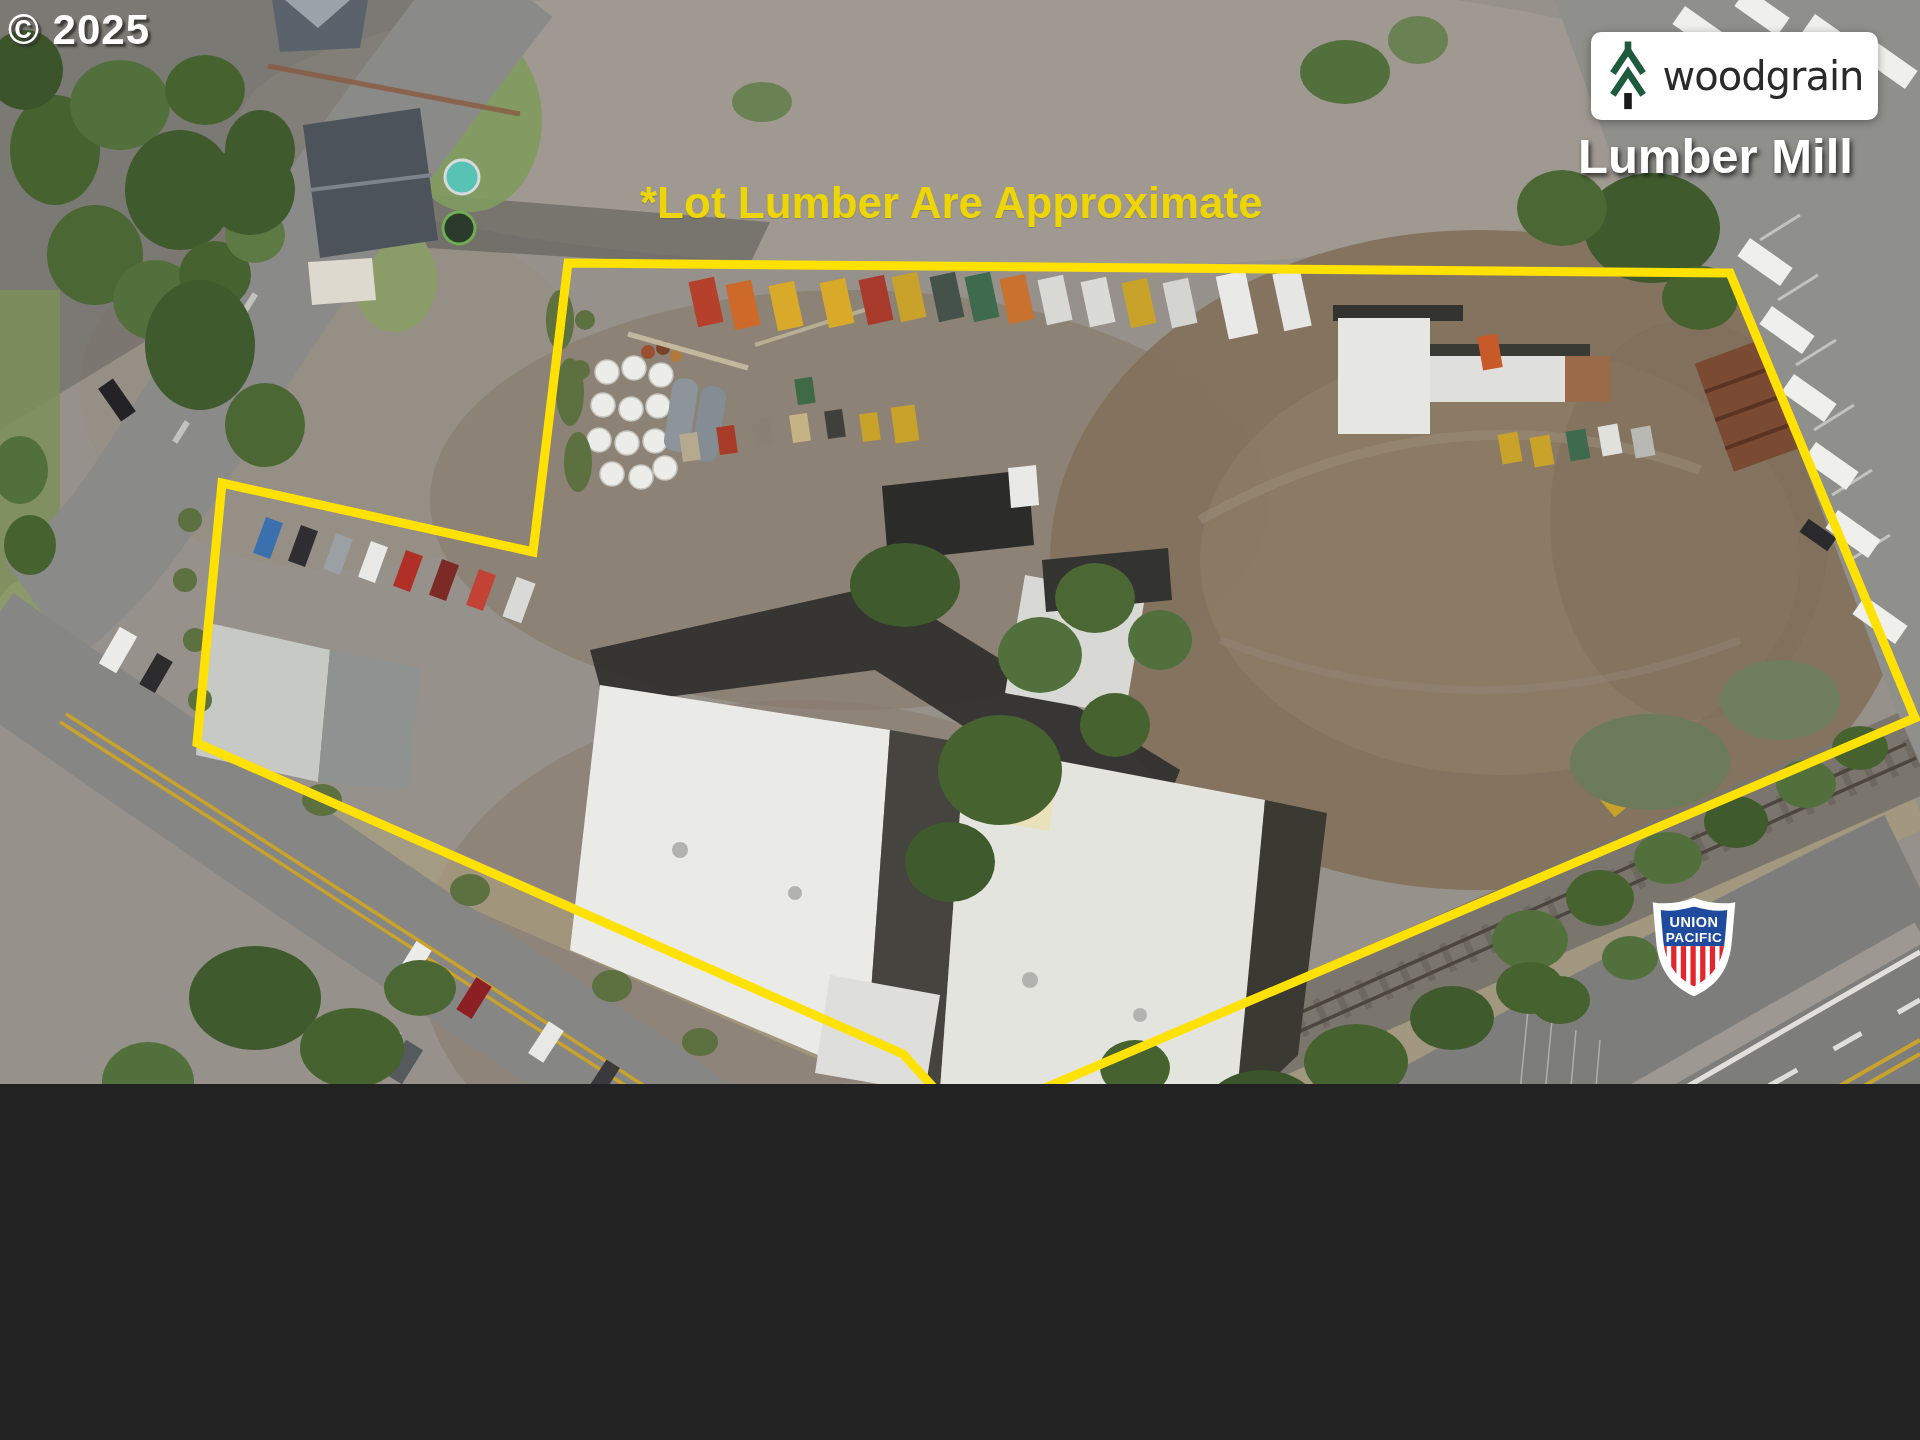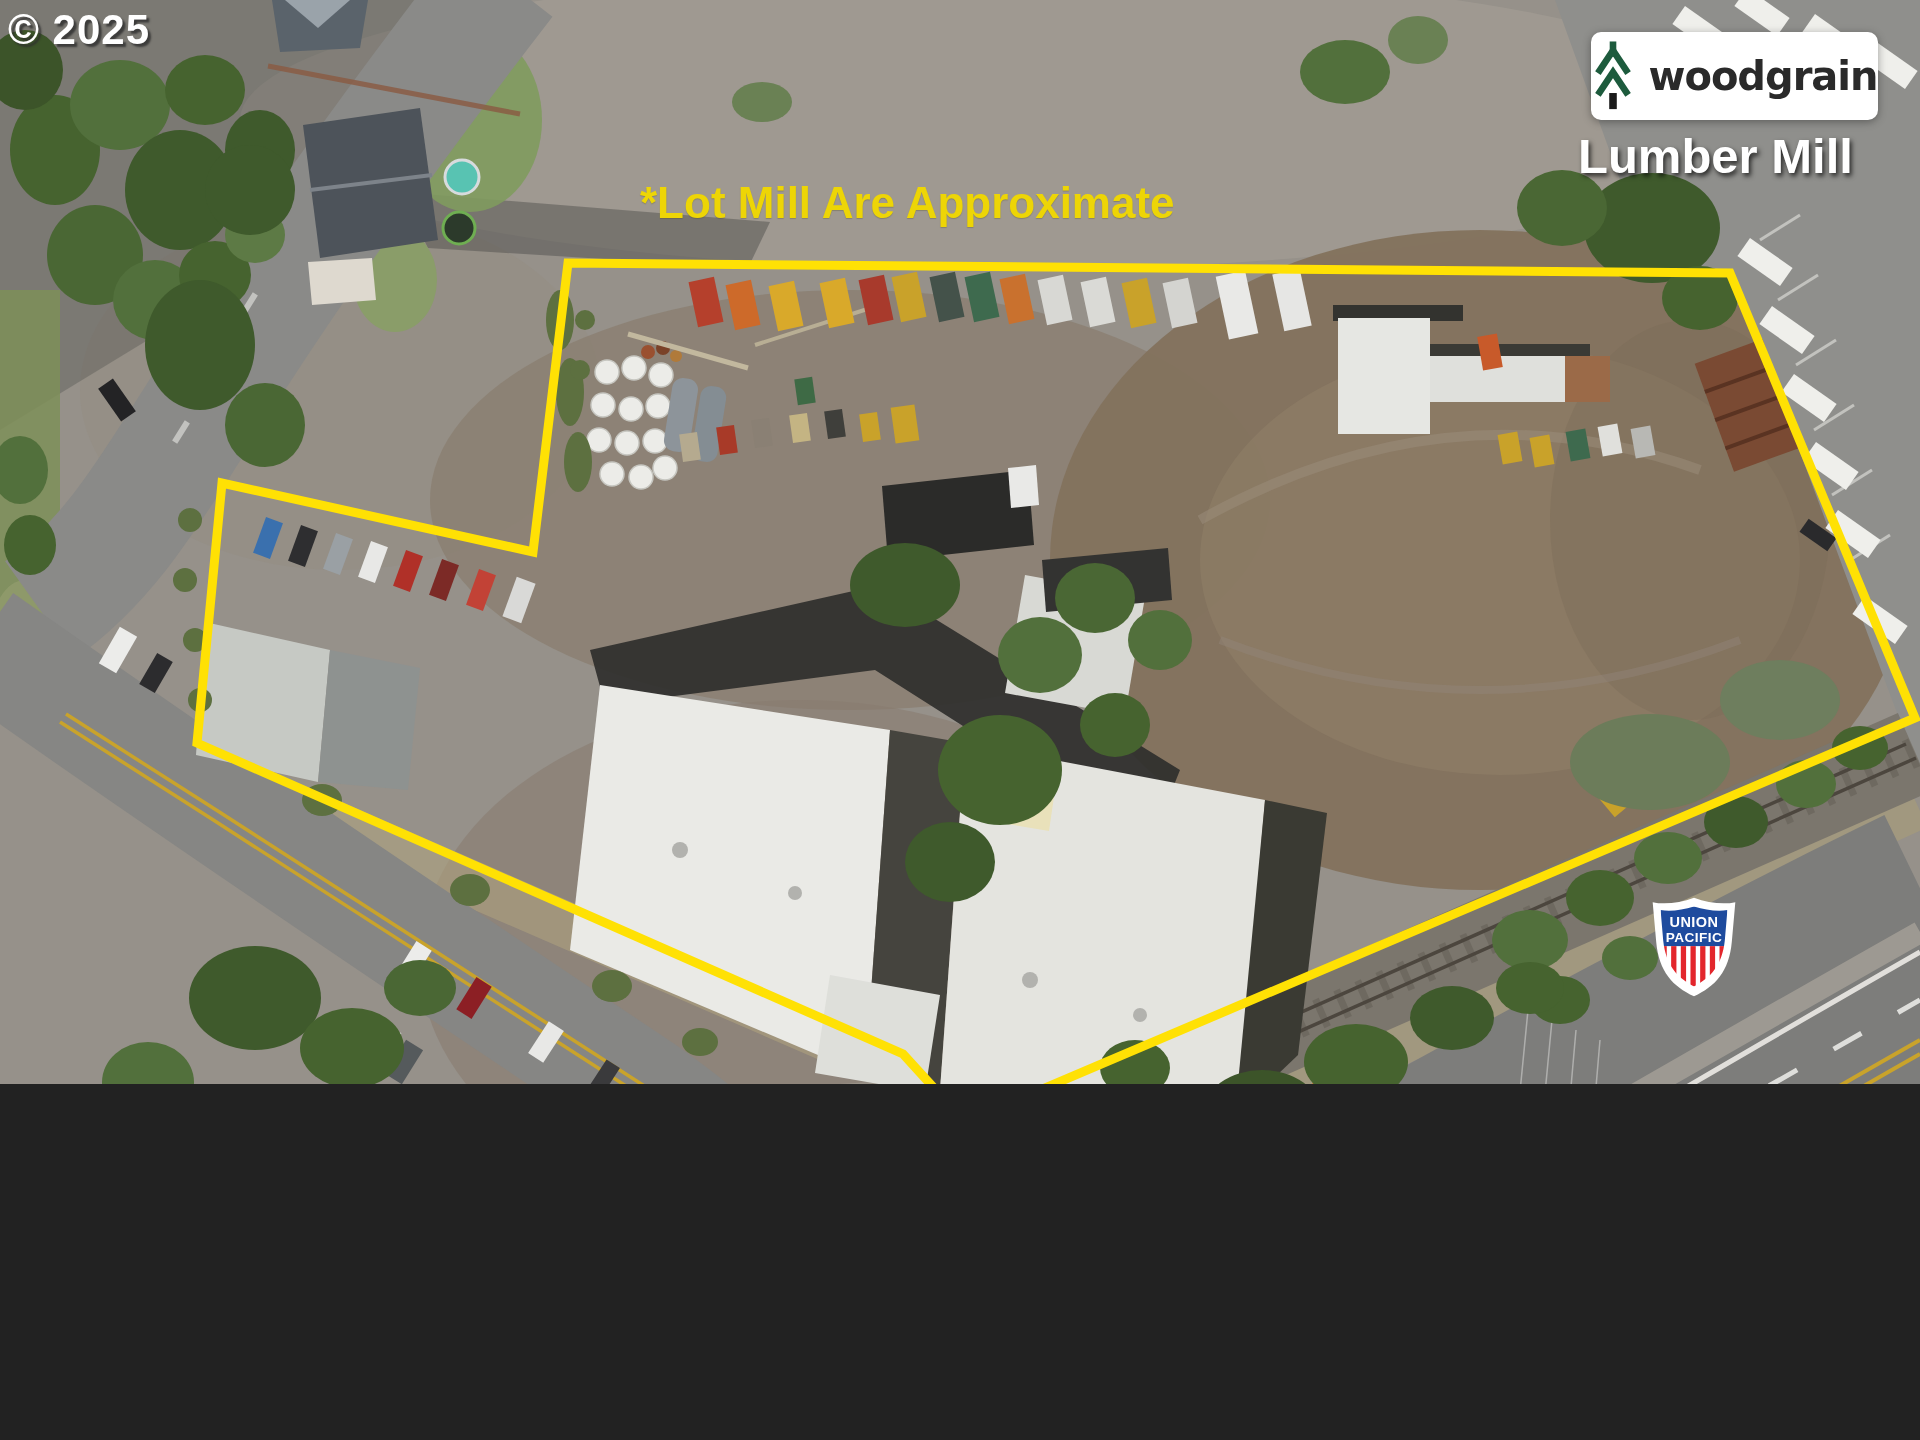--- a/index.html
+++ b/index.html
@@ -6,21 +6,21 @@
   .stage{position:relative;width:1920px;height:1084px;overflow:hidden;background:#96918a;
          font-family:"Liberation Sans",sans-serif;}
   .scene{position:absolute;left:0;top:0;width:1920px;height:1440px;display:block;}
   .overlay{position:absolute;}
   .copyright{left:8px;top:6px;font-size:42px;font-weight:bold;color:#ffffff;
              text-shadow:3px 3px 2px rgba(45,45,45,.8);letter-spacing:1px;}
   .brandbox{left:1591px;top:32px;width:287px;height:88px;background:#ffffff;border-radius:10px;
             display:flex;align-items:center;justify-content:center;gap:13px;
             box-shadow:0 2px 8px rgba(0,0,0,.35);}
   .brandbox svg{width:44px;height:70px;flex:0 0 auto;}
-  .wordmark{font-family:"DejaVu Sans","Liberation Sans",sans-serif;font-size:40px;font-weight:700;
+  .wordmark{font-family:"DejaVu Sans","Liberation Sans",sans-serif;font-size:40px;font-weight:400;
             color:#2a2a2a;letter-spacing:-1px;}
   .lumbermill{left:1578px;top:128px;width:320px;text-align:left;font-size:49px;font-weight:600;
               color:#ffffff;text-shadow:2px 3px 5px rgba(0,0,0,.75);}
   .note{left:640px;top:178px;font-size:44px;font-weight:600;color:#EDD506;letter-spacing:0px;
         text-shadow:0 1px 1px rgba(60,60,0,.25);}
   .up-shield{left:1650px;top:896px;width:88px;height:102px;}
   .route-shield{left:1710px;top:1122px;width:113px;height:103px;}
 </style>
 </head>
 <body>
@@ -357,21 +357,21 @@
     <ellipse cx="578" cy="462" rx="14" ry="30"></ellipse>
     <ellipse cx="585" cy="320" rx="10" ry="10"></ellipse>
         <ellipse cx="580" cy="370" rx="10" ry="10"></ellipse>
   </g>
 
   <polygon fill="none" stroke-linejoin="miter" points="568,263 1730,273 1915,718 965,1122 903,1054 197,743 222,483 533,552" stroke="#FFE104" stroke-width="9"></polygon>
 </svg>
 
 <div class="overlay copyright">© 2025</div>
 
-<div class="overlay note">*Lot Mill Are Approximate</div>
+<div class="overlay note">*Lot Lumber Are Approximate</div>
 
 <div class="overlay brandbox">
   <svg viewBox="0 0 46 74" xmlns="http://www.w3.org/2000/svg">
     <g fill="none" stroke-width="7" stroke-linecap="square" stroke="#1D5B3D">
       <path d="M9,31 L23,10 L37,31"></path>
       <path d="M9,54 L23,33 L37,54"></path>
       <path d="M23,13 L23,4"></path>
     </g>
     <rect x="19" y="55" width="8" height="17" fill="#1A1A1A"></rect>
   </svg>

